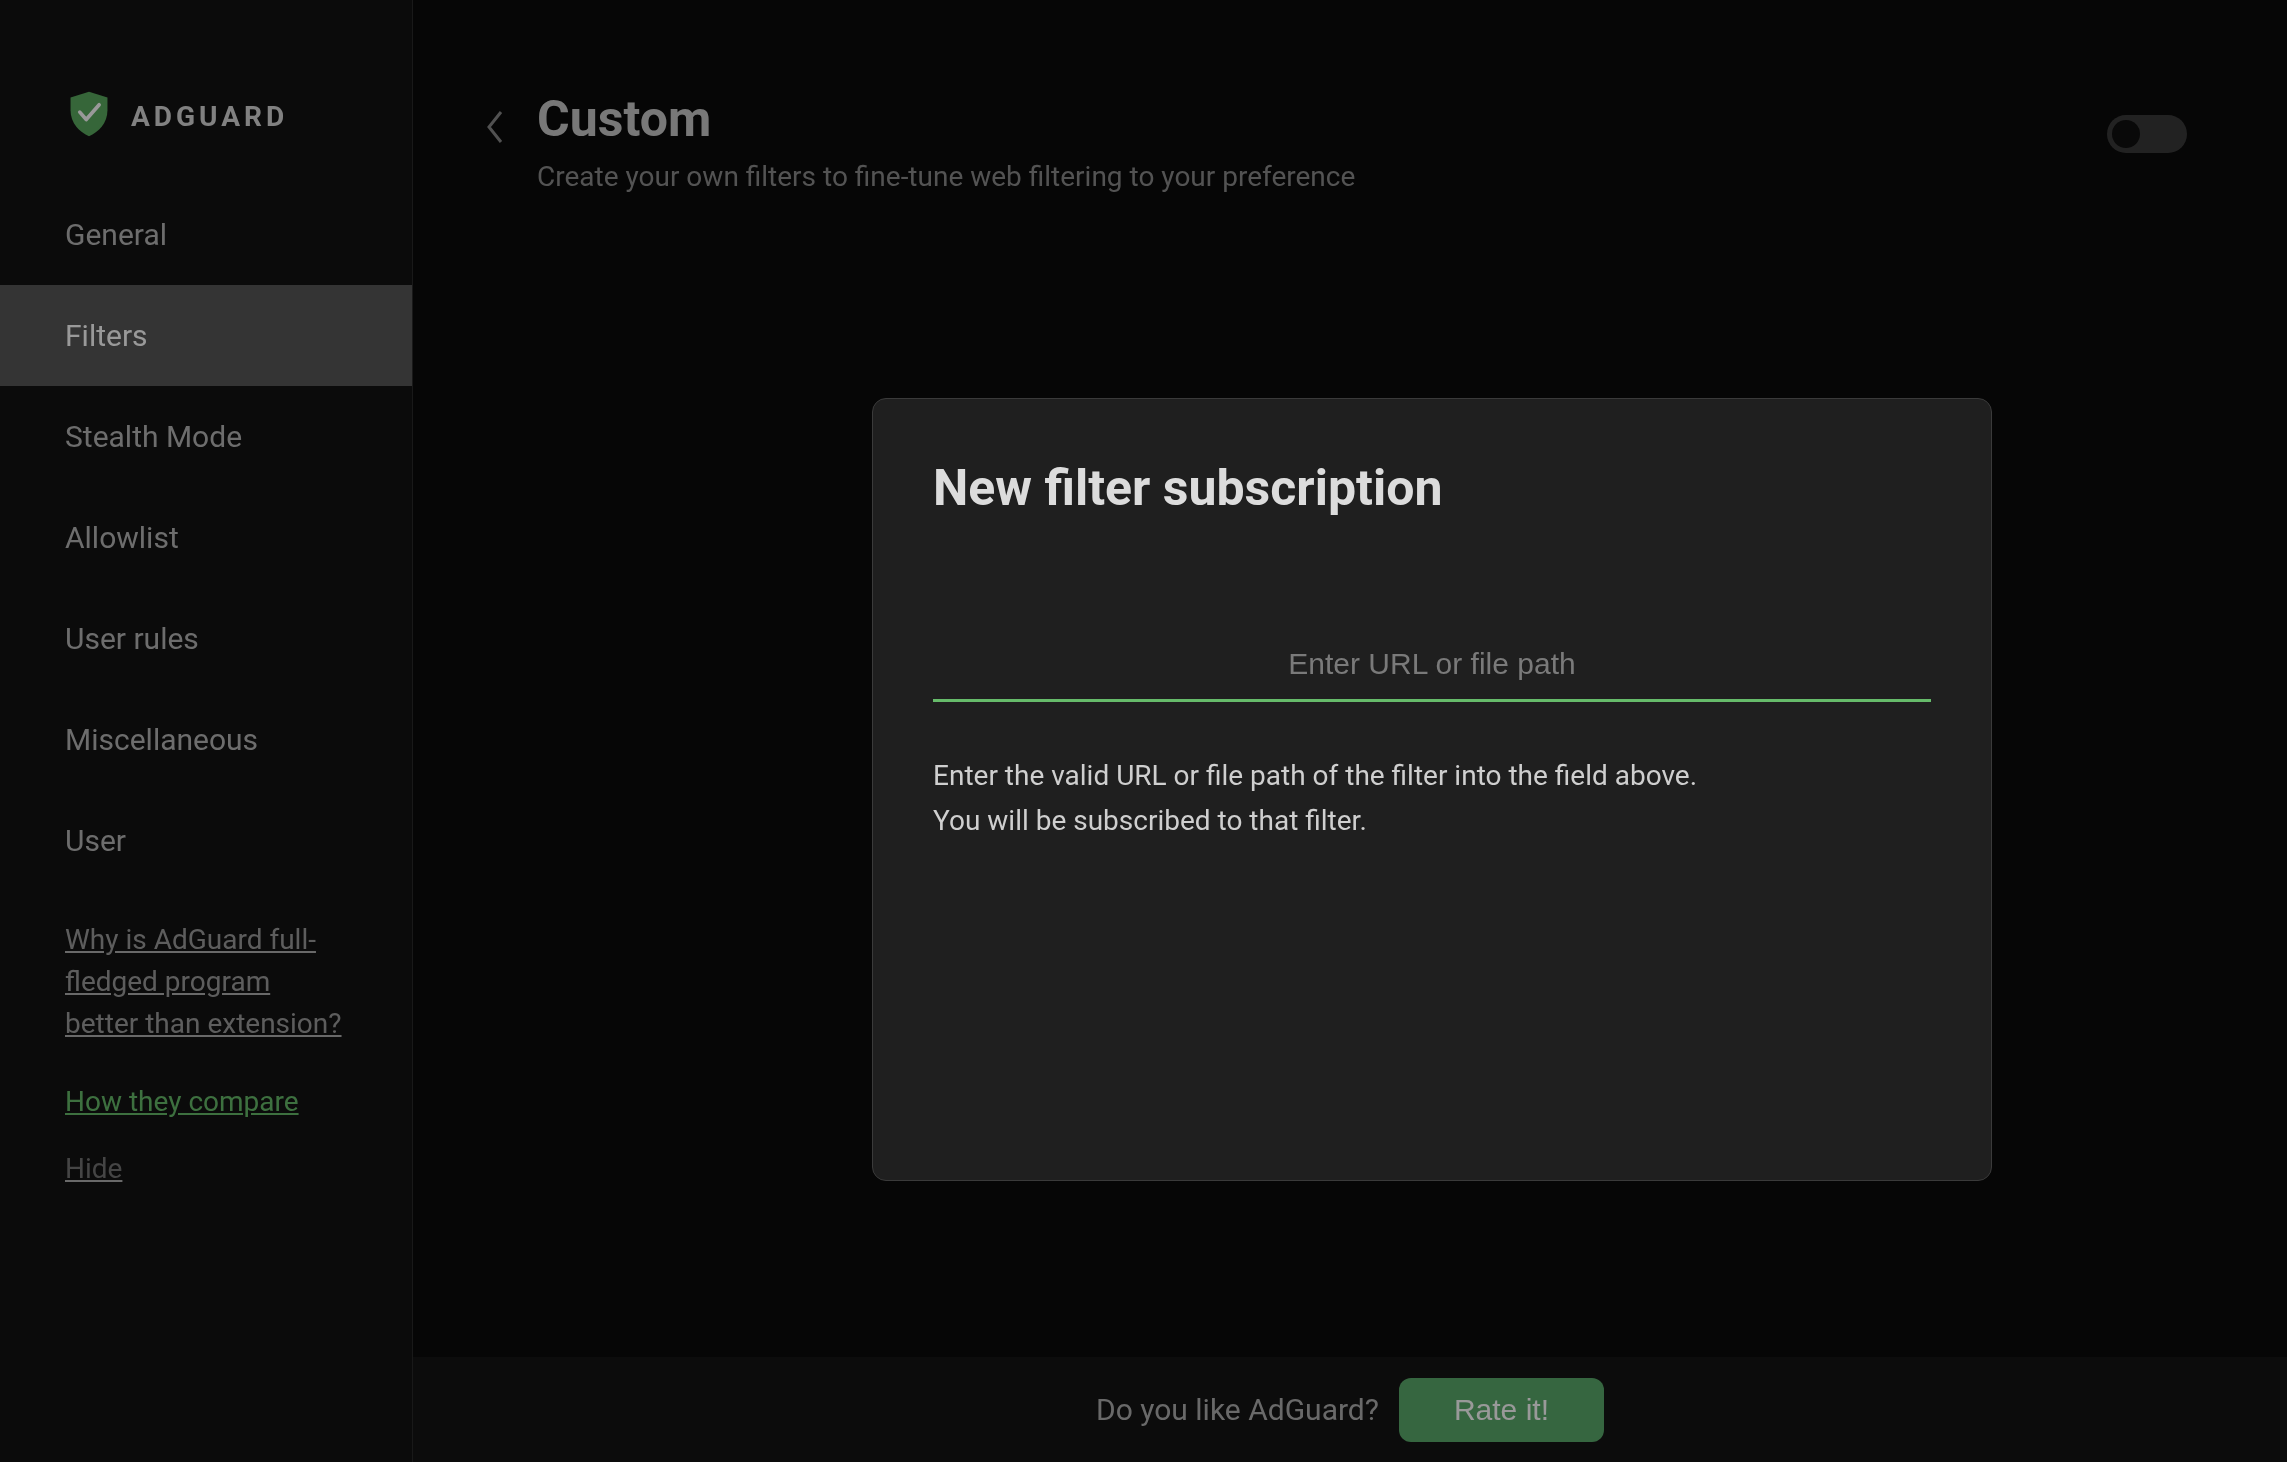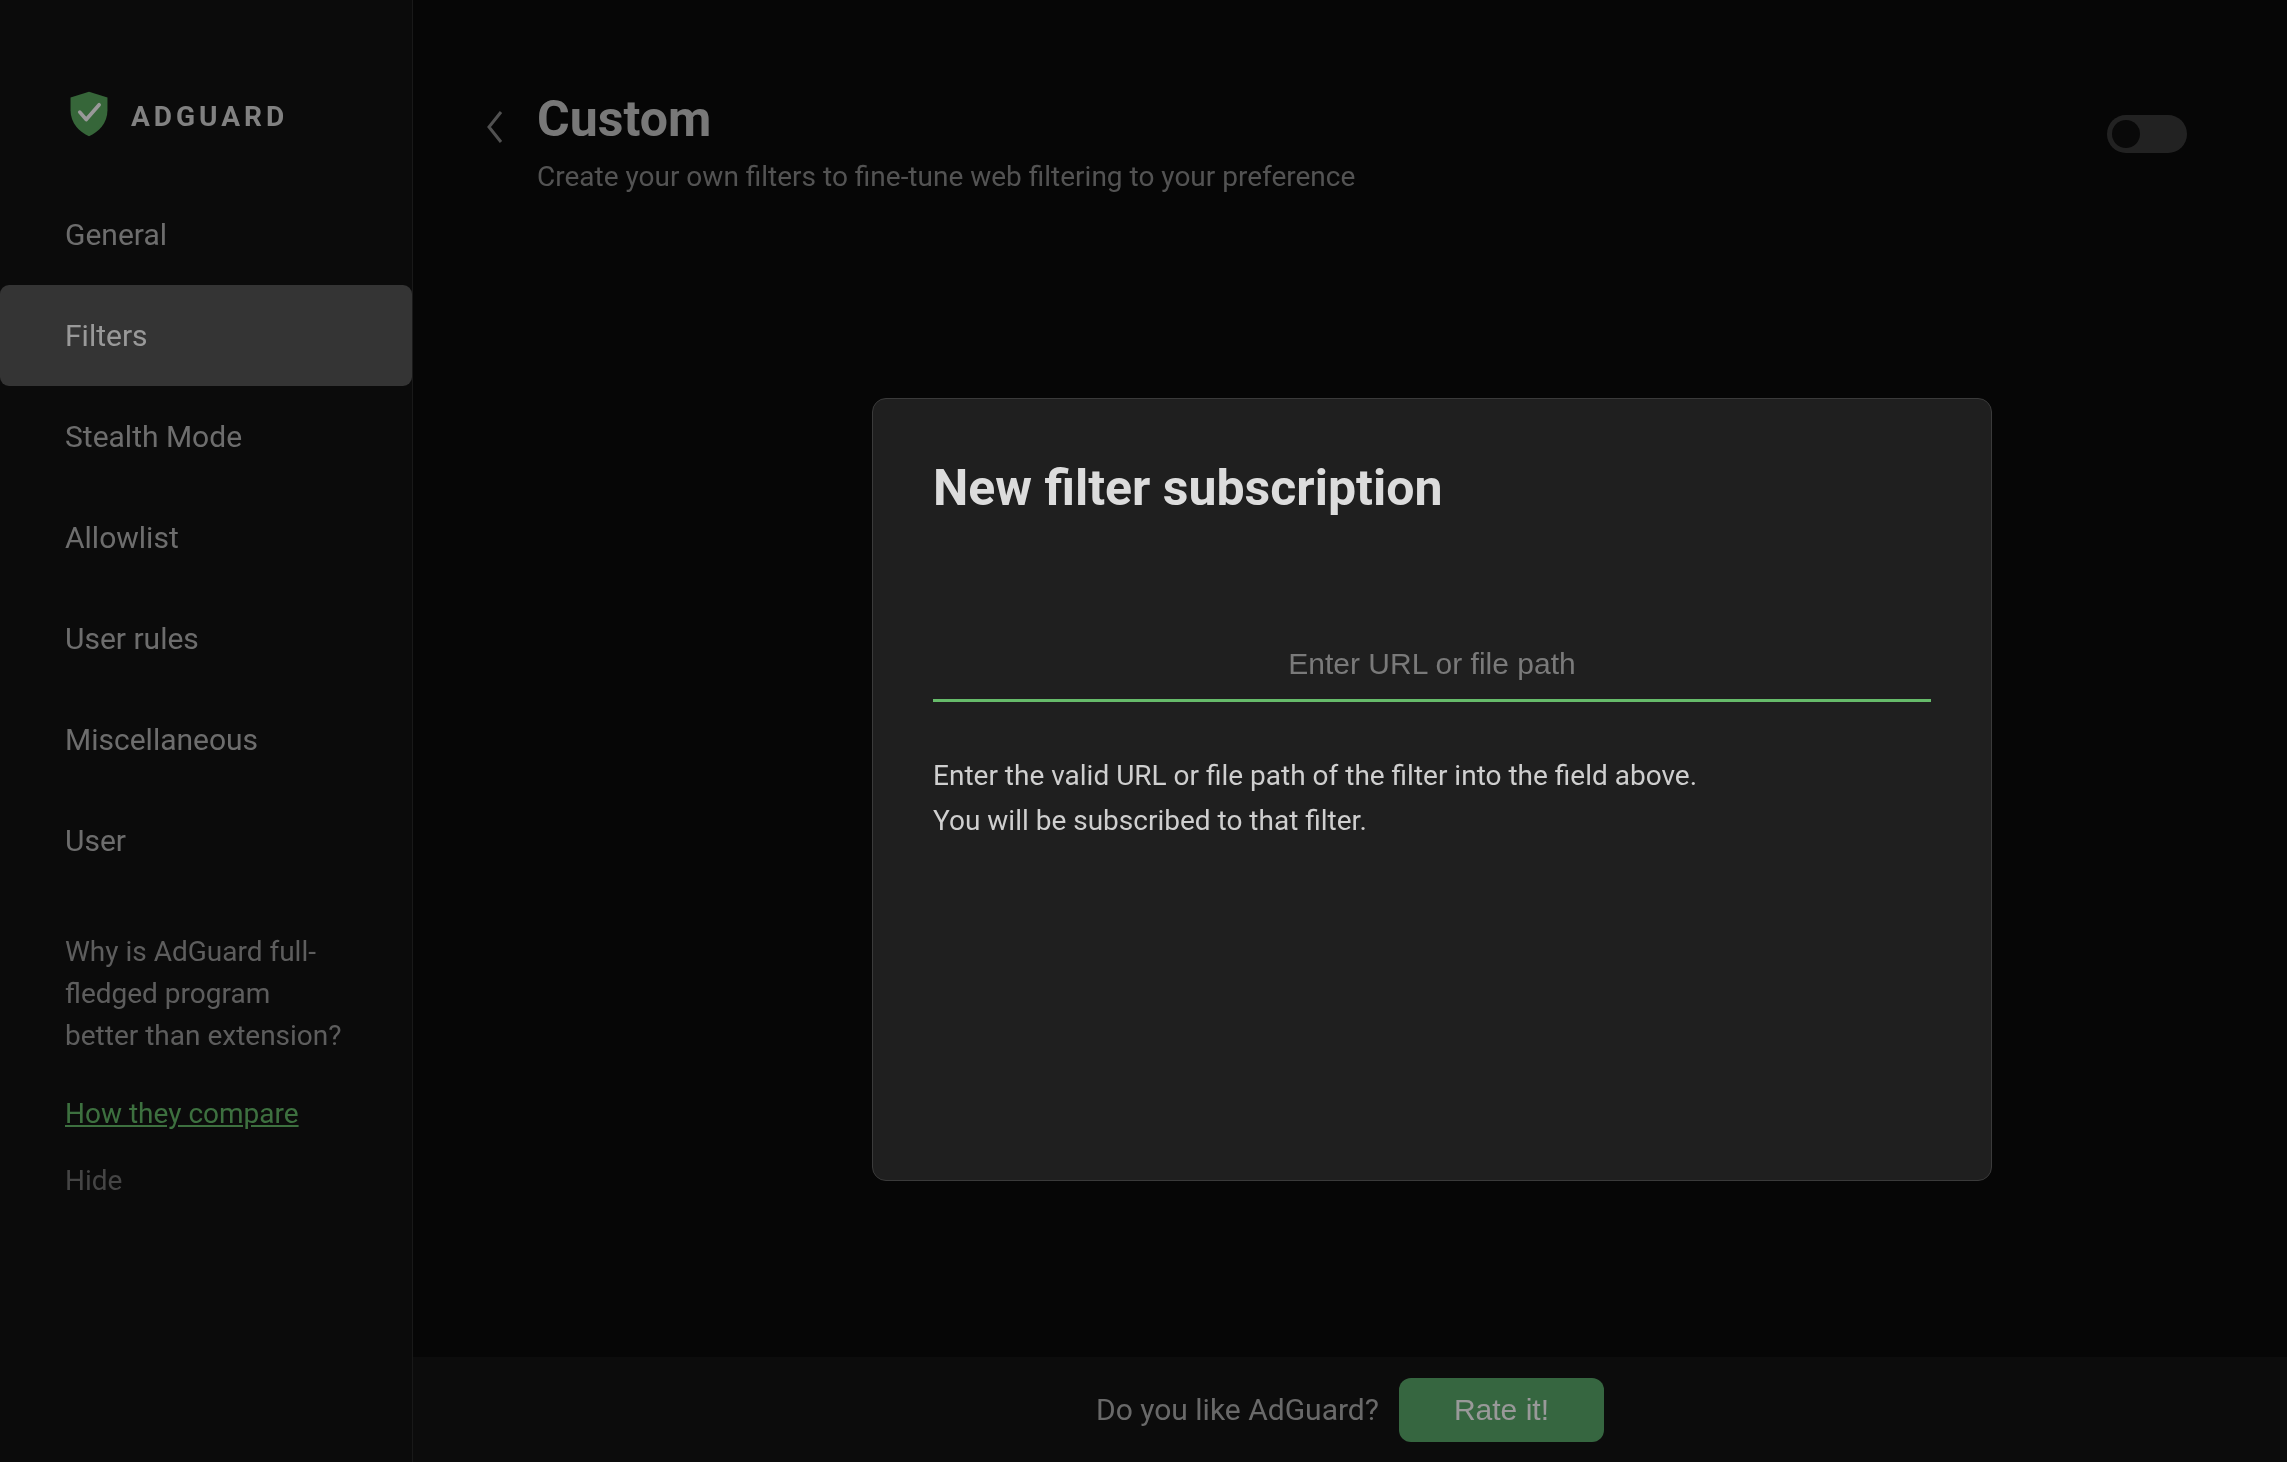--- a/index.html
+++ b/index.html
@@ -60,26 +60,26 @@
     }
     .nav-item {
       padding: 33px 0 33px 65px;
       font-size: 30px;
       color: #b6b6b6;
       cursor: pointer;
     }
     .nav-item.active {
       background: #575757;
       color: #ffffff;
-      border-radius: 9px;
     }
 
     .promo {
-      margin-top: 40px;
+      margin-top: 28px;
       padding: 0 65px;
+      text-decoration: underline;
     }
     .promo-title {
       font-size: 28px;
       line-height: 1.5;
       color: #9c9c9c;
     }
     .promo-link {
       display: inline-block;
       margin-top: 40px;
       font-size: 28px;

